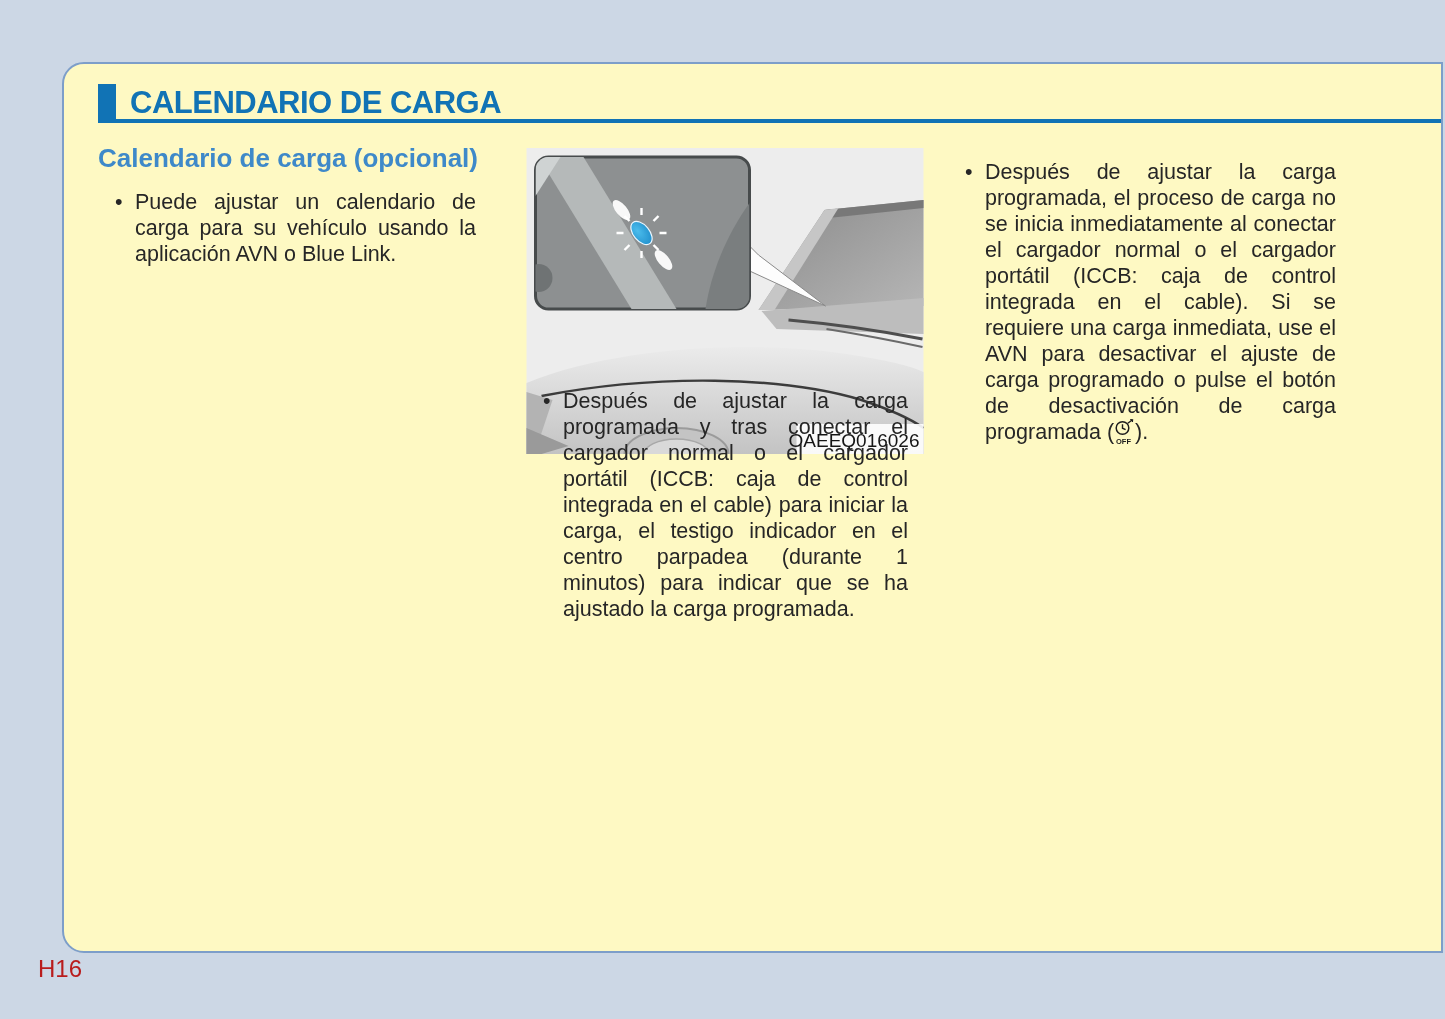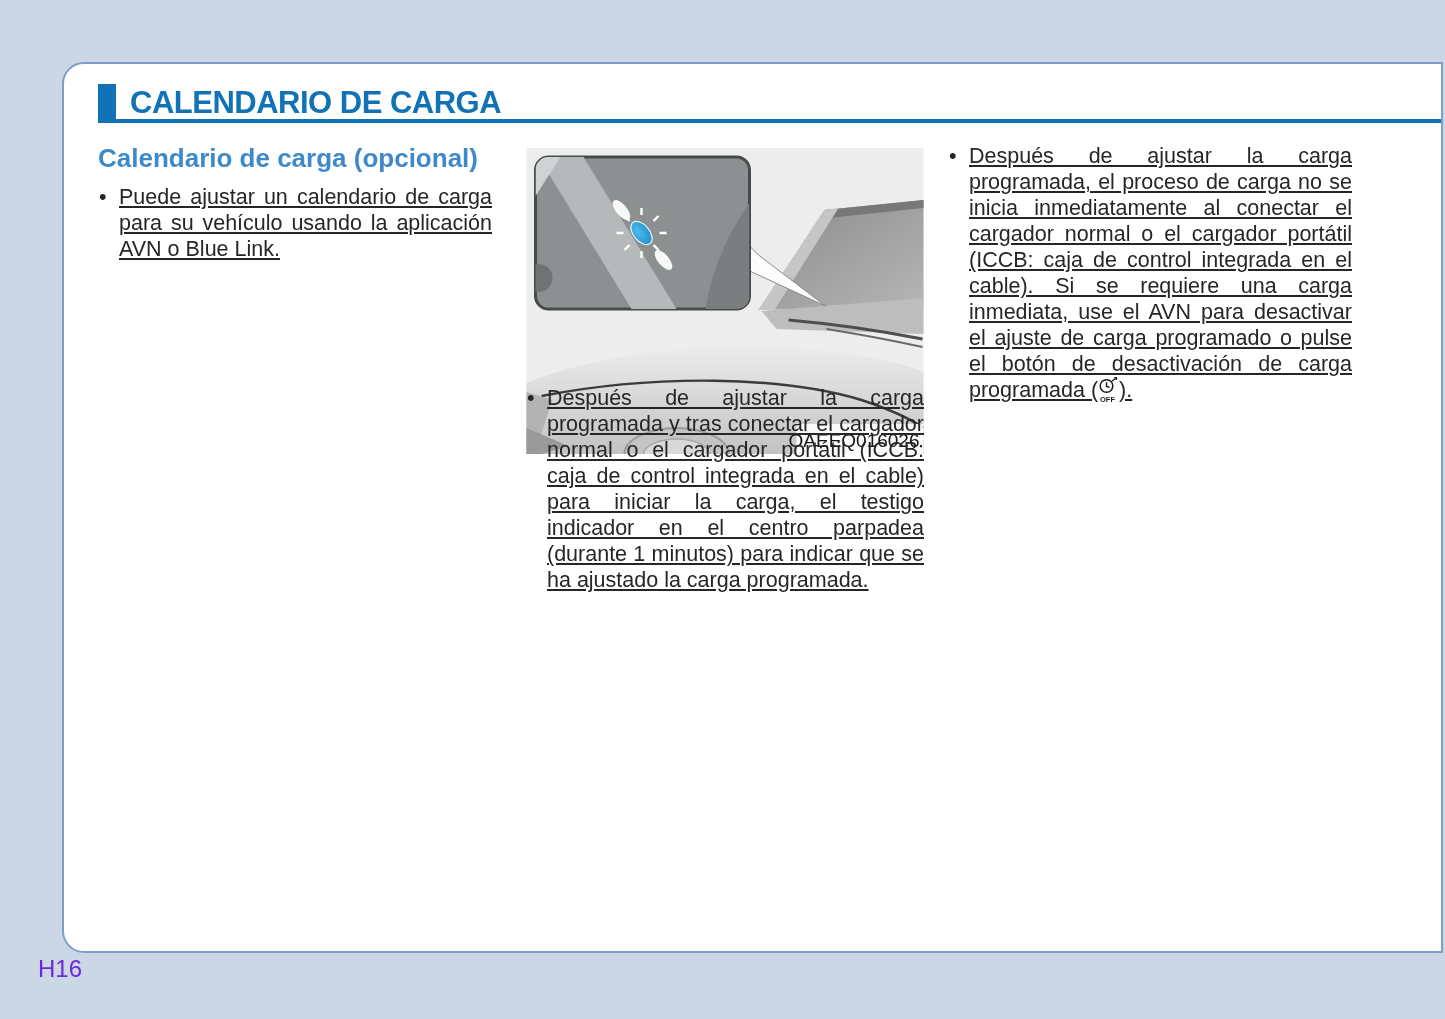--- a/index.html
+++ b/index.html
@@ -10,21 +10,21 @@
     background: #ccd7e5;
     font-family: "Liberation Sans", "DejaVu Sans", sans-serif;
     overflow: hidden;
   }
   .page-panel {
     position: absolute;
     left: 62px;
     top: 62px;
     width: 1377px;
     height: 887px;
-    background: #ffffff;
+    background: #fef9c3;
     border: 2px solid #7d9ec9;
     border-radius: 22px 0 0 22px;
     box-sizing: content-box;
   }
   
   .section-header {
     position: absolute;
     left: 34px;
     top: 20px;
     display: flex;
@@ -59,21 +59,21 @@
   .col-right  { left: 884px; top: 79px;  width: 404px; }
 
   .sub-heading {
     color: #3e89c9;
     font-size: 26px;
     font-weight: bold;
     line-height: 30px;
     margin: 0 0 11px 0;
     white-space: nowrap;
   }
-  ul.bullets { list-style: none; margin: 0; padding: 0; text-decoration: underline; }
+  ul.bullets { list-style: none; margin: 16px; padding: 0; }
   ul.bullets li {
     position: relative;
     padding-left: 21px;
     margin: 0 0 7px 0;
     text-align: justify;
   }
   ul.bullets li::before {
     content: "\2022";
     position: absolute;
     left: 1px;
@@ -107,21 +107,21 @@
     font-size: 7.5px;
     font-weight: bold;
     fill: #1c1c1c;
   }
   
   .page-number {
     position: absolute;
     left: 38px;
     top: 955px;
     font-size: 24px;
-    color: #6d28d9;
+    color: #b91c1c;
   }
 </style>
 </head>
 <body>
 
 <div class="page-panel">
 
   <div class="section-header">
     <div class="header-bar"></div>
     <div class="section-title">CALENDARIO DE CARGA</div>

